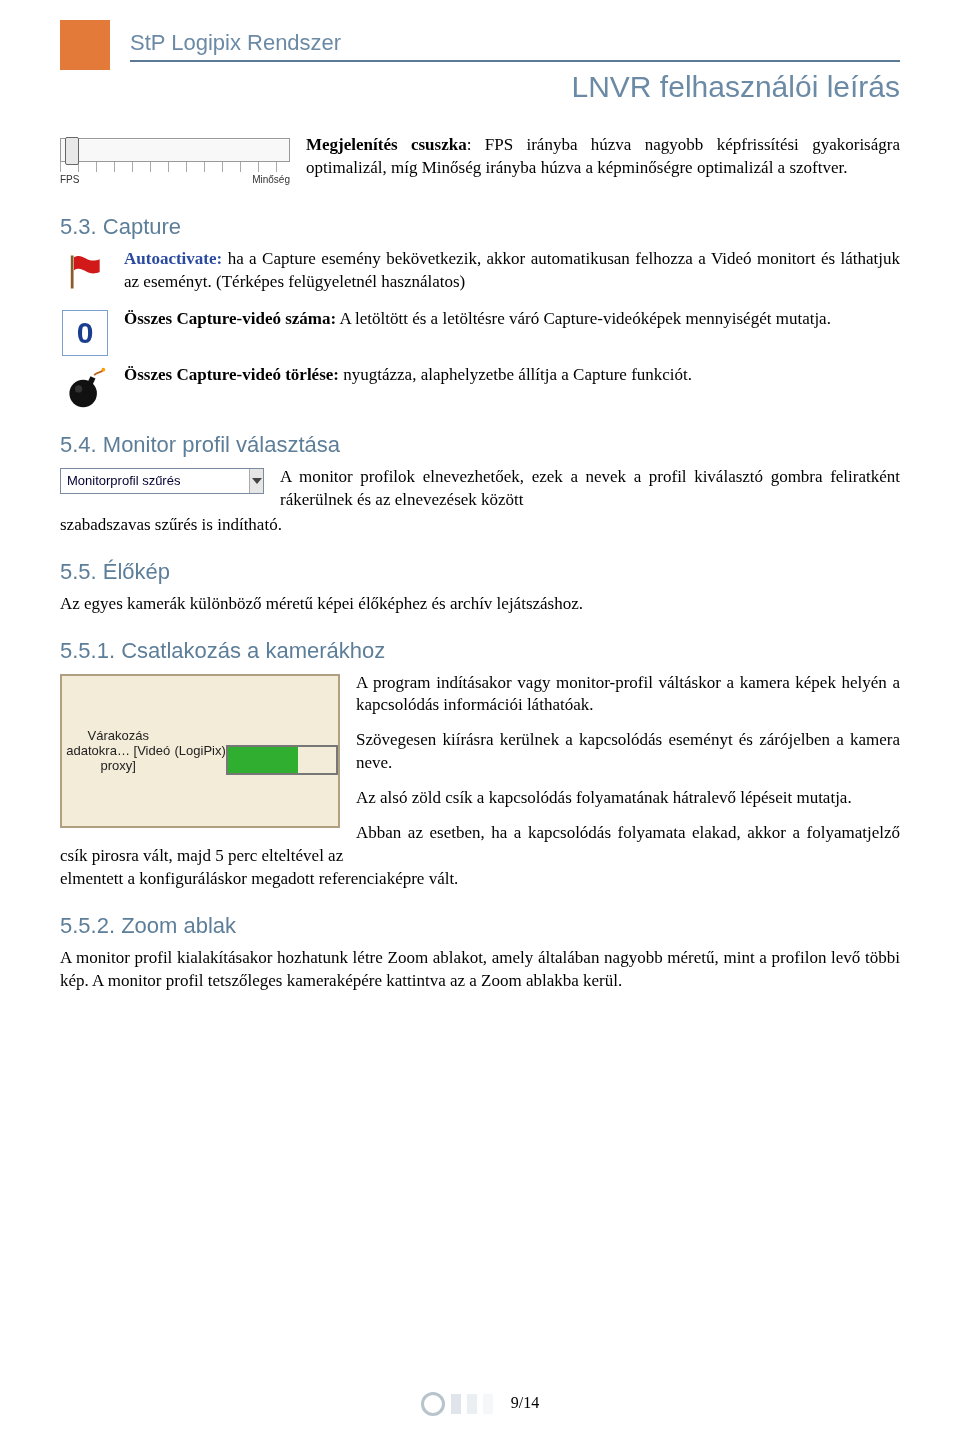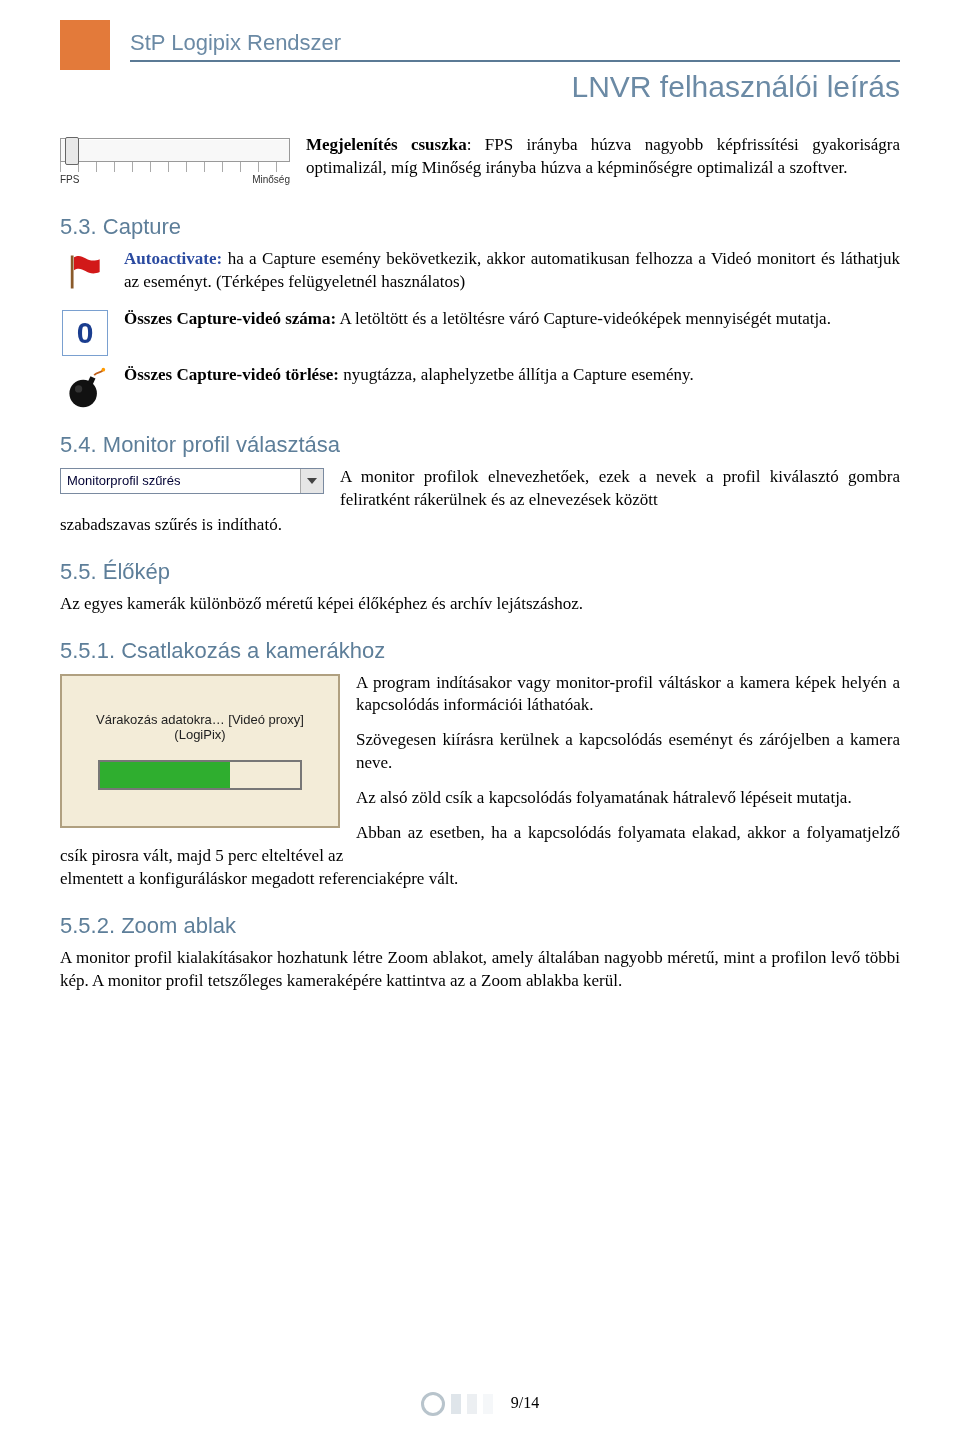--- a/index.html
+++ b/index.html
@@ -17,27 +17,27 @@
   .body-p{font-size:17px;line-height:1.35;text-align:justify;margin:0 0 12px 0}
   .sec-h{font-family:Verdana,Geneva,sans-serif;color:#5d7e99;font-size:22px;margin:22px 0 8px 0;clear:both}
   .sec-h-i{}
   .icon-box{float:left;width:50px;margin:2px 14px 0 0;display:flex;align-items:center;justify-content:center}
   .flag-icon svg{width:44px;height:44px}
   .zero-icon{width:44px;height:44px;border:1px solid #7aa0d0;background:#fff;display:flex;align-items:center;justify-content:center;font-family:Verdana,sans-serif;font-size:30px;font-weight:bold;color:#1a3d8f}
   .bomb-icon svg{width:44px;height:44px}
   .clearfix:after{content:"";display:block;clear:both}
   .item-para{font-size:17px;line-height:1.35;text-align:justify;margin:0 0 14px 0;overflow:hidden}
   .item-para strong{font-weight:bold}
-  .dropdown-fig{float:left;width:264px;margin:2px 16px 6px 0}
+  .dropdown-fig{float:left;width:204px;margin:2px 16px 6px 0}
   .dd-box{border:1px solid #7a8aa0;background:#fff;display:flex;align-items:stretch;height:24px}
   .dd-text{flex:1;padding:2px 6px;font-family:Tahoma,Verdana,sans-serif;font-size:13px;color:#003;background:#fff;border:none;outline:none}
   .dd-btn{width:22px;background:#e6e6e6;border-left:1px solid #aaa;display:flex;align-items:center;justify-content:center}
   .dd-btn svg{width:10px;height:6px}
   .camera-fig{float:left;width:280px;margin:2px 16px 10px 0}
-  .cam-panel{border:2px solid #b0a080;background:#f3ecd8;height:150px;display:flex;flex-direction:column;justify-content:center;align-items:center;font-family:Tahoma,Verdana,sans-serif;font-size:13px;color:#222;text-align:center}
+  .cam-panel{border:2px solid #b0a080;background:#f3ecd8;height:150px;display:flex;flex-direction:row;justify-content:center;align-items:center;font-family:Tahoma,Verdana,sans-serif;font-size:13px;color:#222;text-align:center}
   .cam-progress{margin-top:18px;width:200px;height:26px;border:2px solid #777;background:#f3ecd8;position:relative}
   .cam-progress-fill{position:absolute;left:0;top:0;bottom:0;width:65%;background:#2fae2f}
   .footer{position:absolute;bottom:20px;left:0;right:0;text-align:center;font-size:16px}
   .footer-deco{display:inline-flex;align-items:center;gap:6px;margin-right:14px;vertical-align:middle}
   .footer-deco .ring{width:18px;height:18px;border:3px solid #b8c4cc;border-radius:50%}
   .footer-deco .bar{width:10px;height:20px;background:#dfe5ea}
 </style>
 </head>
 <body>
 
@@ -95,21 +95,21 @@
     <div class="icon-box bomb-icon">
       <svg viewBox="0 0 48 48">
           <circle cx="22" cy="30" r="15" fill="#111"></circle>
           <circle cx="17" cy="25" r="4" fill="#333"></circle>
           <rect x="28" y="12" width="6" height="8" fill="#111" transform="rotate(25 31 16)"></rect>
           <path d="M34 10 C38 6,42 8,44 4" stroke="#c0601a" stroke-width="2" fill="none"></path>
           <circle cx="44" cy="4" r="2" fill="#ff9a00"></circle>
         </svg>
     </div>
     <p class="item-para">
-      <strong>Összes Capture-videó törlése:</strong><span> nyugtázza, alaphelyzetbe állítja a Capture esemény.</span>
+      <strong>Összes Capture-videó törlése:</strong><span> nyugtázza, alaphelyzetbe állítja a Capture funkciót.</span>
     </p>
   </div>
 
   <div class="sec-h">5.4. Monitor profil választása</div>
   <div class="clearfix">
     <div class="dropdown-fig">
       <div class="dd-box">
         <input class="dd-text" type="text" value="Monitorprofil szűrés" style="">
         <div class="dd-btn">
           <svg viewBox="0 0 10 6">

